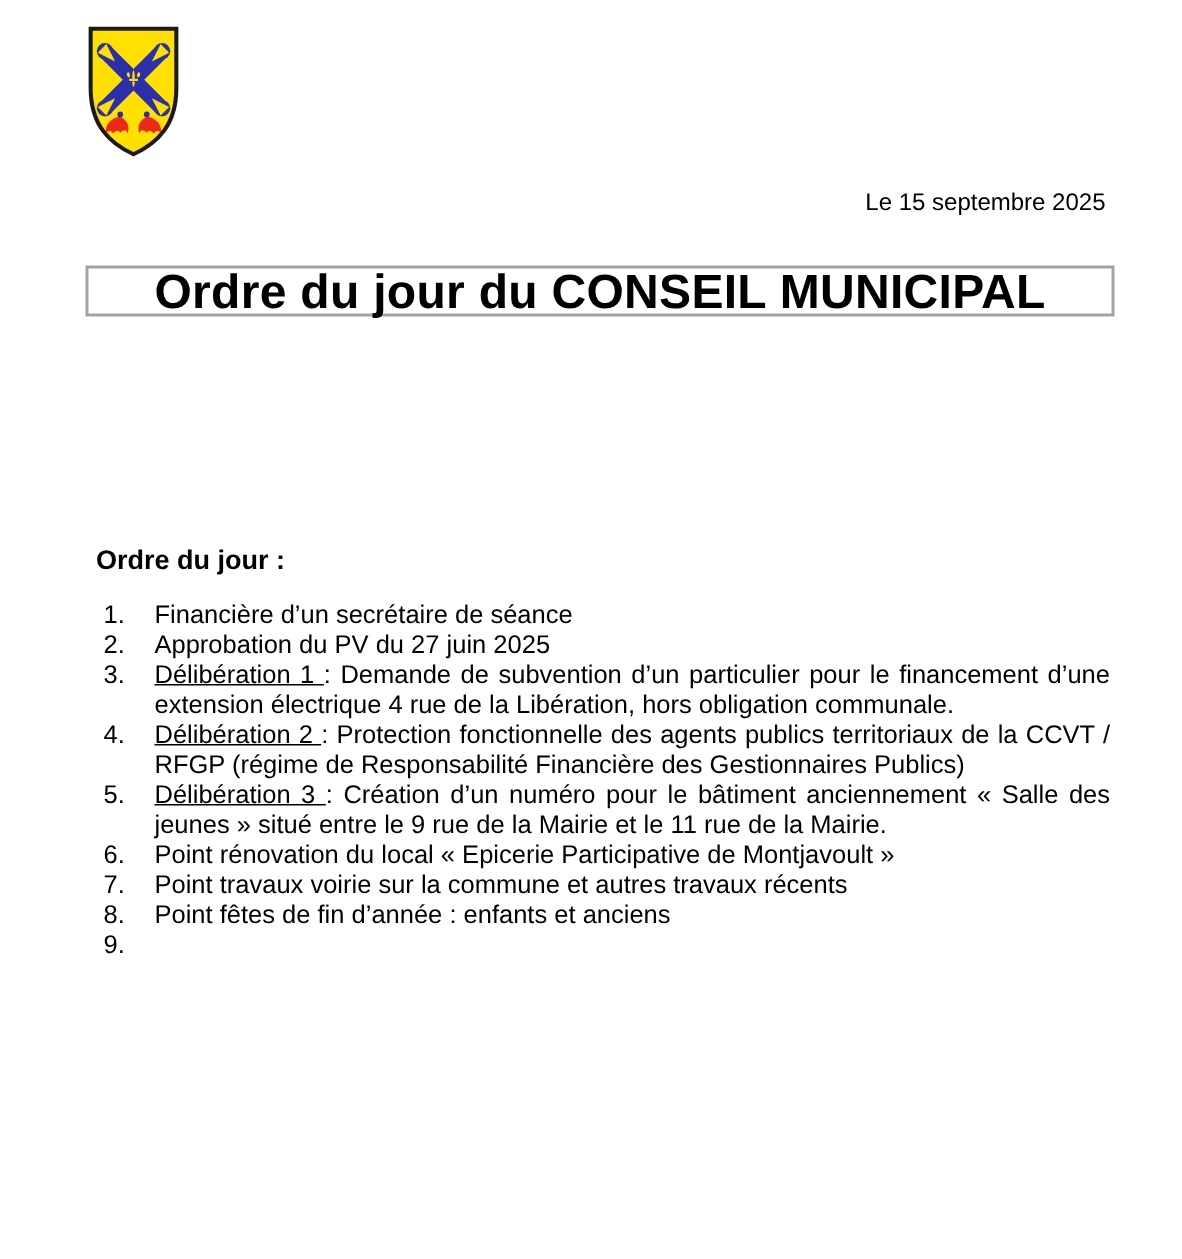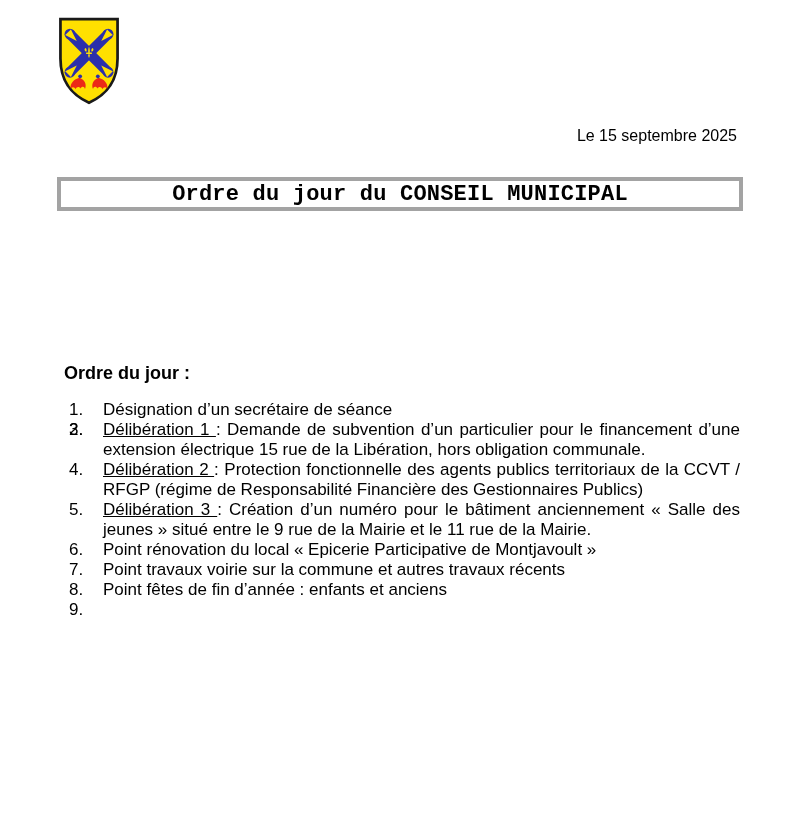--- a/index.html
+++ b/index.html
@@ -10,23 +10,23 @@
   }
   .page{position:relative;width:788px;height:696px;background:#fff;overflow:hidden;}
 
   .coat{position:absolute;left:55px;top:15px;width:68px;height:92px;}
   .coat svg{display:block;width:100%;height:100%;}
 
   .date-line{position:absolute;top:126px;right:51px;font-size:16px;line-height:20px;}
 
   .title-box{
     position:absolute;left:57px;top:177px;width:686px;height:34px;
-    border:4px solid #a3a3a3;box-sizing:border-box;
+    border:2px solid #a3a3a3;box-sizing:border-box;
     display:flex;align-items:center;justify-content:center;
-    font-size:22px;font-weight:bold;letter-spacing:0.2px;font-family:Liberation Mono, monospace;
+    font-size:32px;font-weight:bold;letter-spacing:0.2px;
   }
 
   .meeting{
     position:absolute;left:60px;top:241px;width:700px;
     text-align:center;font-size:27px;font-weight:bold;line-height:35px;
   }
 
   .agenda-heading{
     position:absolute;left:64px;top:363px;
     font-size:18px;font-weight:bold;line-height:20px;
@@ -98,28 +98,29 @@
   <div class="title-box">
     <span>Ordre du jour du CONSEIL MUNICIPAL</span>
   </div>
 
 
   <div class="agenda-heading">Ordre du jour :</div>
 
   <ol class="agenda">
     <li>
       <span class="num">1.</span>
-      <span class="body"><span class="lead"></span><span>Désignation d’un secrétaire de séance</span></span>
+      <span class="body"><span class="lead"></span><span>Financière d’un secrétaire de séance</span></span>
     </li>
     <li>
       <span class="num">2.</span>
+      <span class="body"><span class="lead"></span><span>Approbation du PV du 27 juin 2025</span></span>
     </li>
     <li>
       <span class="num">3.</span>
-      <span class="body"><span class="lead">Délibération 1 </span><span>: Demande de subvention d’un particulier pour le financement d’une extension électrique 15 rue de la Libération, hors obligation communale.</span></span>
+      <span class="body"><span class="lead">Délibération 1 </span><span>: Demande de subvention d’un particulier pour le financement d’une extension électrique 4 rue de la Libération, hors obligation communale.</span></span>
     </li>
     <li>
       <span class="num">4.</span>
       <span class="body"><span class="lead">Délibération 2 </span><span>: Protection fonctionnelle des agents publics territoriaux de la CCVT / RFGP (régime de Responsabilité Financière des Gestionnaires Publics)</span></span>
     </li>
     <li>
       <span class="num">5.</span>
       <span class="body"><span class="lead">Délibération 3 </span><span>: Création d’un numéro pour le bâtiment anciennement « Salle des jeunes » situé entre le 9 rue de la Mairie et le 11 rue de la Mairie.</span></span>
     </li>
     <li>

